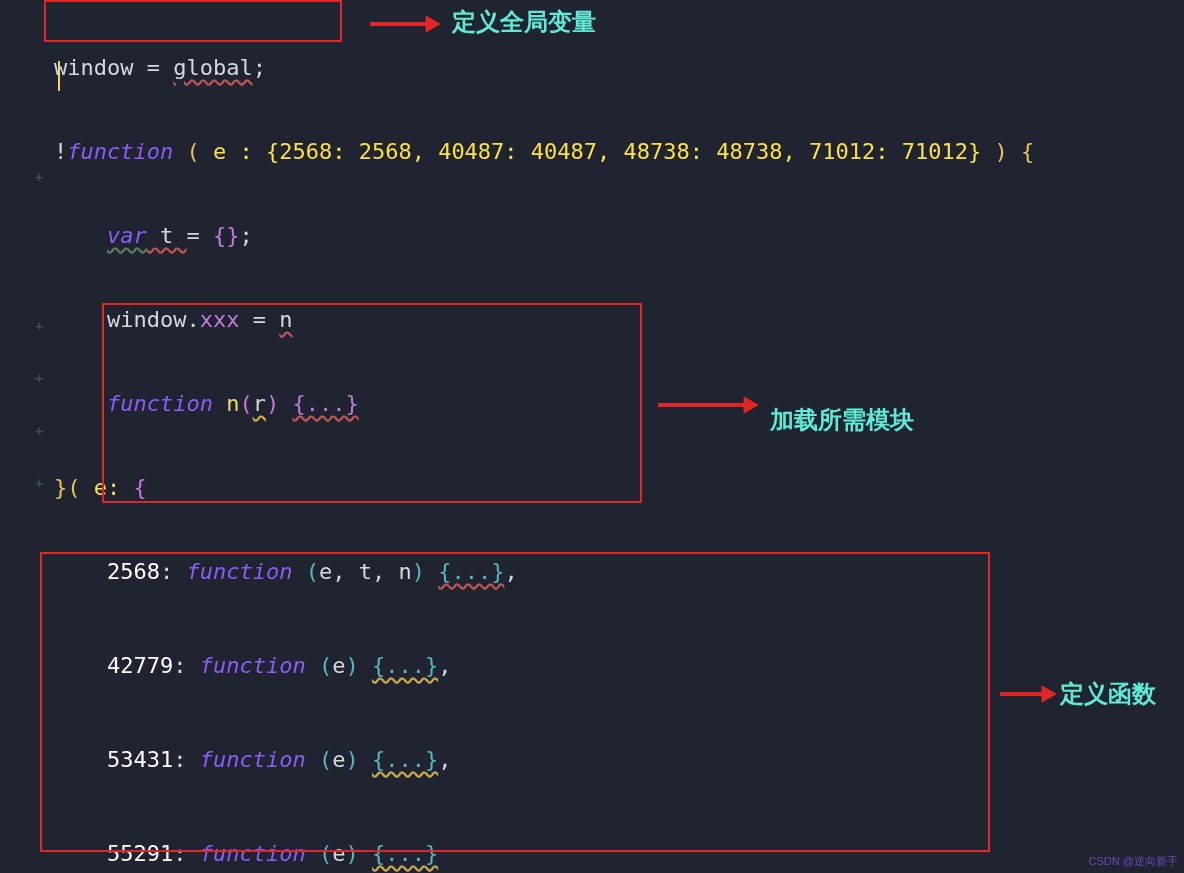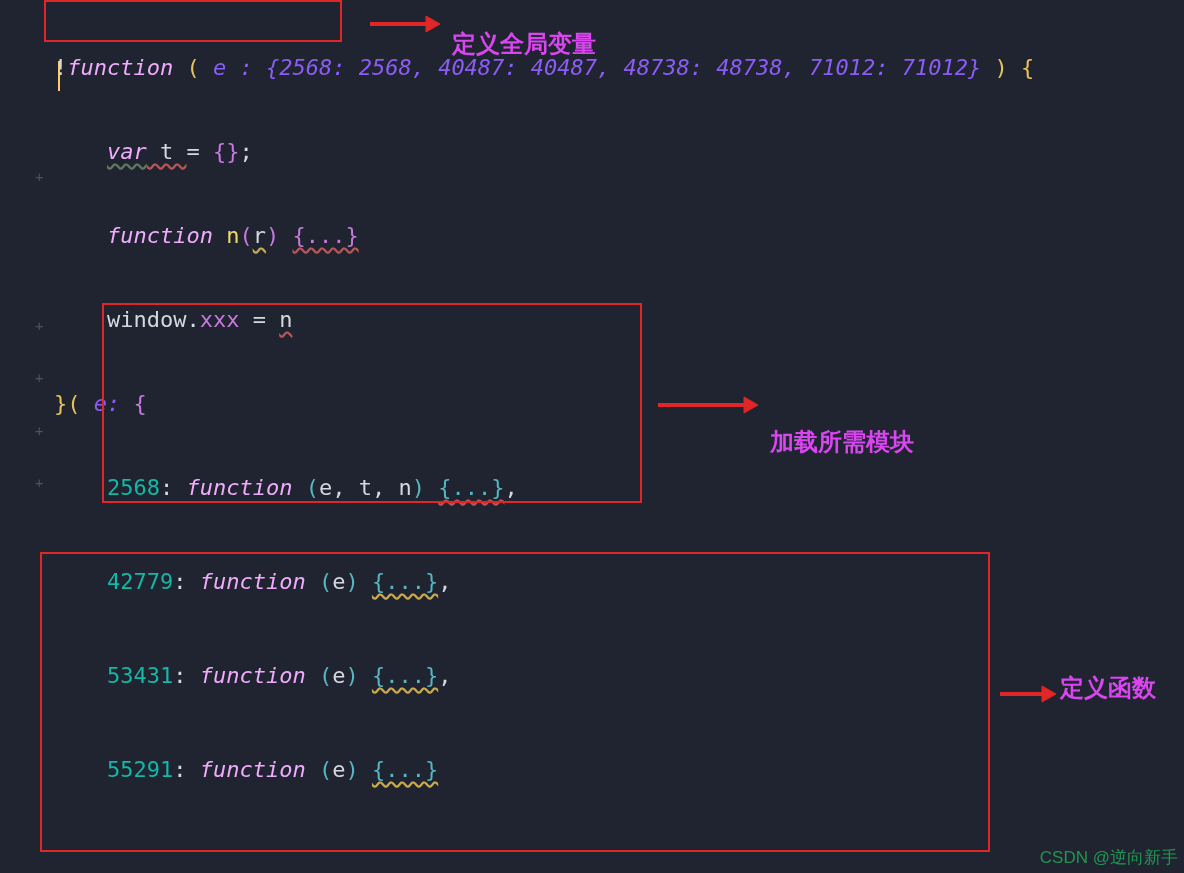--- a/index.html
+++ b/index.html
@@ -28,43 +28,42 @@
   }
   .code {
     position: absolute;
     left: 54px;
     top: 5px;
     white-space: pre;
     color: #d4d8df;
     line-height: 42px;
   }
   .code .ln { display: block; height: 42px; }
-  .kw   { color: #f0abfc; font-style: italic; }
+  .kw   { color: #8b5cf6; font-style: italic; }
   .name { color: #f2d96b; }
   .param{ color: #d4d8df; }
-  .hint { color: #8b5cf6; font-style: italic; }
-  .num  { color: #14b8a6; }
+  .hint { color: #fde047; }
+  .num  { color: #ffffff; }
   .punc { color: #d4d8df; }
   .br1  { color: #e8c35a; }
   .br2  { color: #c678dd; }
   .br3  { color: #56b6c2; }
   .op   { color: #d4d8df; }
   .prop { color: #c678dd; }
   .ident{ color: #d4d8df; }
   .und-r { text-decoration: underline wavy #b55; text-underline-offset: 4px; }
   .und-y { text-decoration: underline wavy #c9a94a; text-underline-offset: 4px; }
   .und-g { text-decoration: underline wavy #5e7a5e; text-underline-offset: 4px; font-style: italic; }
 
   .annot {
     position: absolute;
-    color: #d946ef;
+    color: #5eead4;
     font-weight: 700;
     font-size: 24px;
     font-family: Liberation Serif, serif;
-    margin-top: 22px;
   }
   .arrow {
     position: absolute;
     stroke: #e02626;
     fill: #e02626;
   }
   .redbox {
     position: absolute;
     border: 2px solid #e02626;
     pointer-events: none;
@@ -72,44 +71,45 @@
   .caret {
     position: absolute;
     width: 2px;
     height: 30px;
     background: #ffcc66;
   }
   .watermark {
     position: absolute;
     right: 6px;
     bottom: 4px;
-    color: #22c55e;
-    font-size: 17px;
+    color: #8b5cf6;
+    font-size: 11px;
     font-family: 'Microsoft YaHei', sans-serif;
     opacity: .7;
   }
 </style>
 </head>
 <body>
 
 <div class="gutter">
   <div class="fold" style="top:170px">+</div>
   <div class="fold" style="top:319px">+</div>
   <div class="fold" style="top:371px">+</div>
   <div class="fold" style="top:424px">+</div>
   <div class="fold" style="top:476px">+</div>
 </div>
 
 <div class="caret" style="left:58px; top:61px"></div>
 
 <div class="code">
+<span class="ln"><span class="ident">window</span><span class="op"> = </span><span class="ident und-r">global</span><span class="punc">;</span></span>
 <span class="ln"><span class="op">!</span><span class="kw">function </span><span class="br1">(</span><span class="hint"> e : {2568: 2568, 40487: 40487, 48738: 48738, 71012: 71012} </span><span class="br1">)</span><span class="br1"> {</span></span>
 <span class="ln">    <span class="kw und-g">var</span><span class="ident und-r"> t </span><span class="op">= </span><span class="br2">{}</span><span class="punc">;</span></span>
+<span class="ln">    <span class="ident">window</span><span class="punc">.</span><span class="prop">xxx</span><span class="op"> = </span><span class="ident und-r">n</span></span>
 <span class="ln">    <span class="kw">function </span><span class="name">n</span><span class="br2">(</span><span class="param und-y">r</span><span class="br2">) </span><span class="br2 und-r">{...}</span></span>
-<span class="ln">    <span class="ident">window</span><span class="punc">.</span><span class="prop">xxx</span><span class="op"> = </span><span class="ident und-r">n</span></span>
 <span class="ln"><span class="br1">}</span><span class="br1">( </span><span class="hint">e: </span><span class="br2">{</span></span>
 <span class="ln" style="height:52px">    <span class="num">2568</span><span class="punc">: </span><span class="kw">function </span><span class="br3">(</span><span class="param">e, t, n</span><span class="br3">) </span><span class="br3 und-r">{...}</span><span class="punc">,</span></span>
 <span class="ln" style="height:52px">    <span class="num">42779</span><span class="punc">: </span><span class="kw">function </span><span class="br3">(</span><span class="param">e</span><span class="br3">) </span><span class="br3 und-y">{...}</span><span class="punc">,</span></span>
 <span class="ln" style="height:52px">    <span class="num">53431</span><span class="punc">: </span><span class="kw">function </span><span class="br3">(</span><span class="param">e</span><span class="br3">) </span><span class="br3 und-y">{...}</span><span class="punc">,</span></span>
 <span class="ln" style="height:52px">    <span class="num">55291</span><span class="punc">: </span><span class="kw">function </span><span class="br3">(</span><span class="param">e</span><span class="br3">) </span><span class="br3 und-y">{...}</span></span>
 
 
 
 
 
@@ -129,15 +129,15 @@
   <line x1="0" y1="10" x2="86" y2="10" stroke-width="4"></line>
   <polygon points="86,2 100,10 86,18"></polygon>
 </svg>
 <svg class="arrow" style="left:1000px; top:684px" width="56" height="20">
   <line x1="0" y1="10" x2="42" y2="10" stroke-width="4"></line>
   <polygon points="42,2 56,10 42,18"></polygon>
 </svg>
 
 <div class="annot" style="left:452px; top:6px">定义全局变量</div>
 <div class="annot" style="left:770px; top:404px">加载所需模块</div>
-<div class="annot" style="left:1060px; top:650px">定义函数</div>
+<div class="annot" style="left:1060px; top:678px">定义函数</div>
 
 <div class="watermark">CSDN @逆向新手</div>
 
 </body></html>

